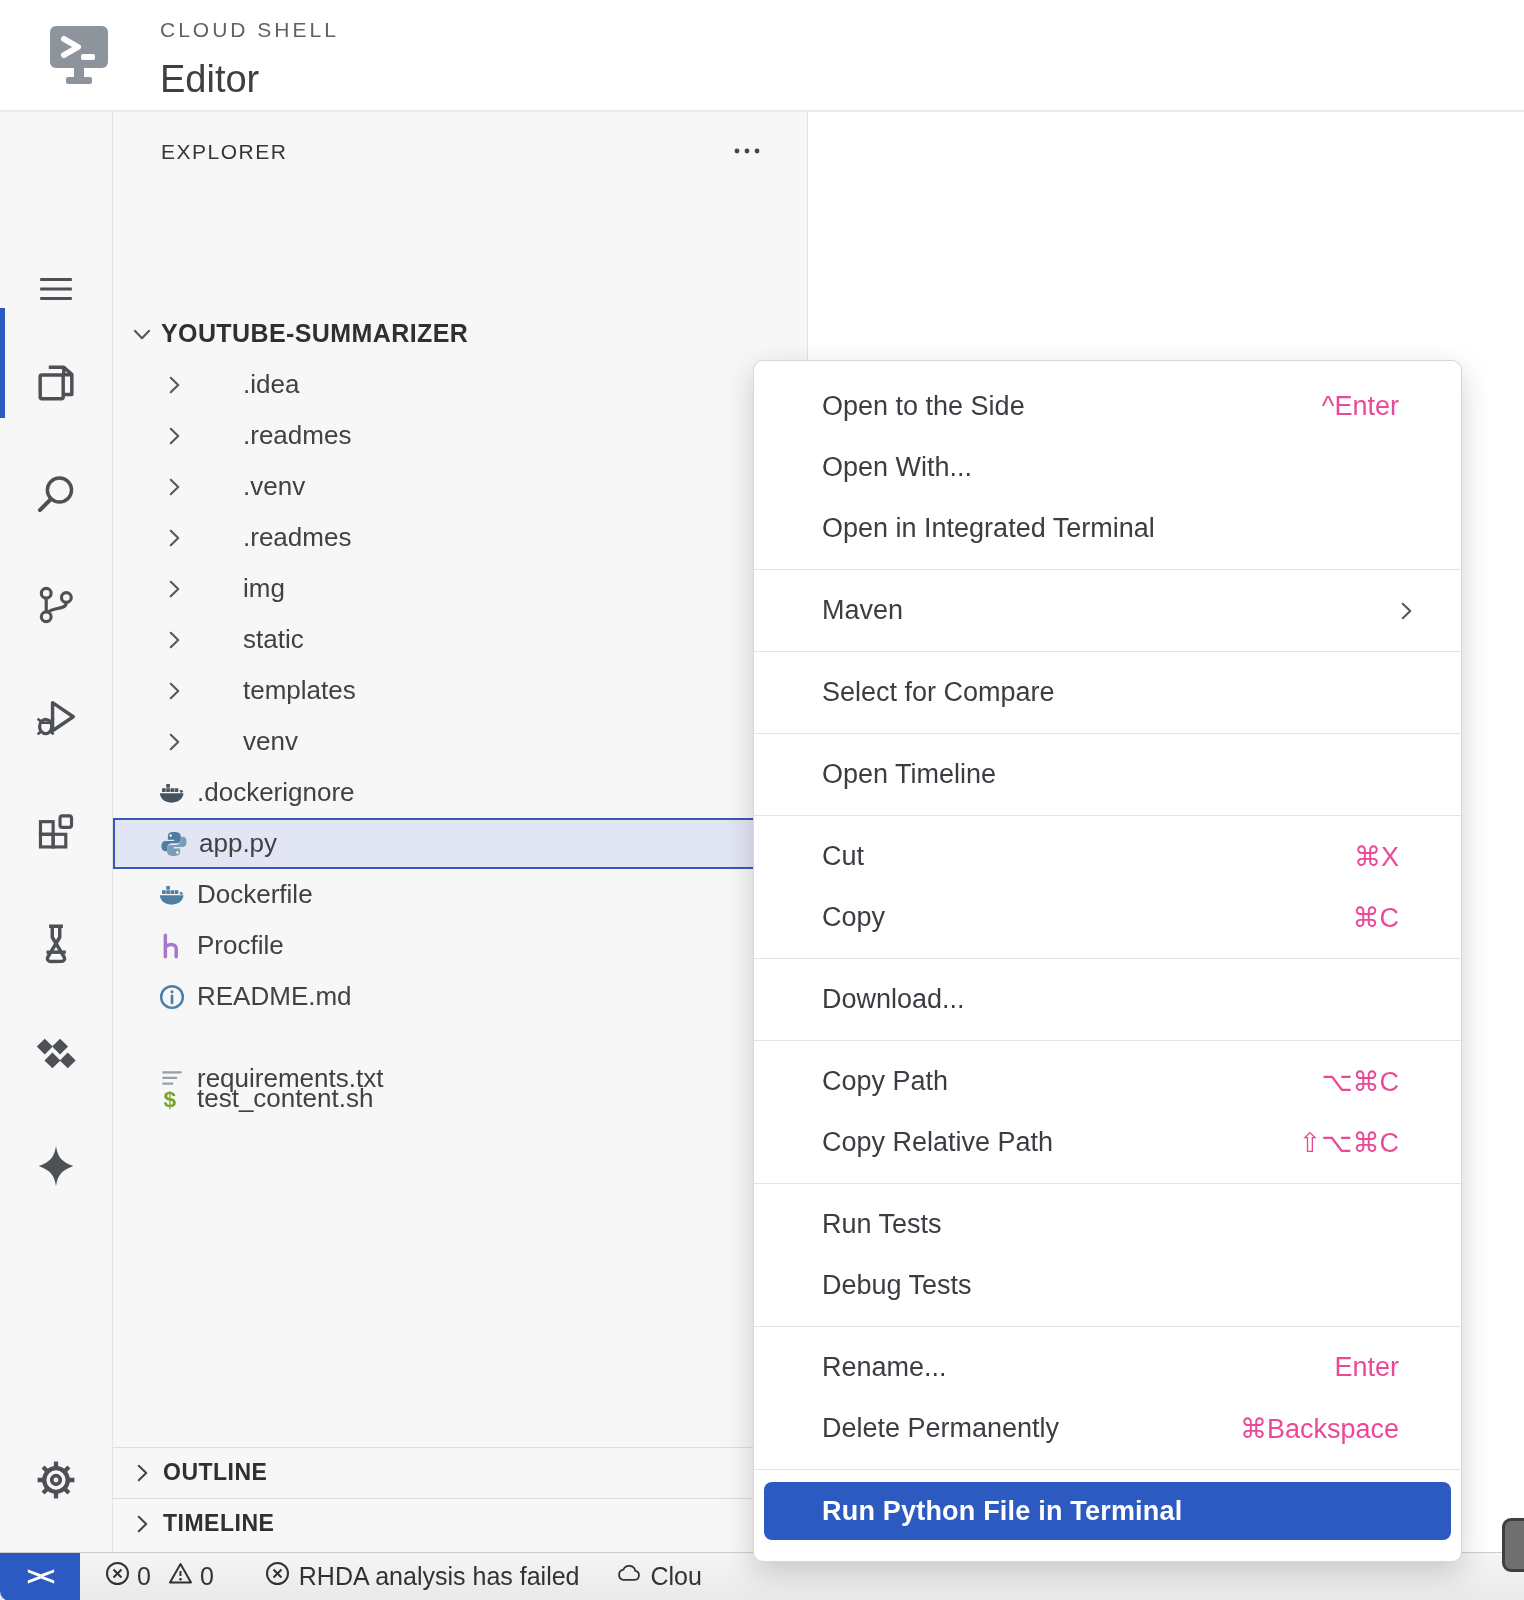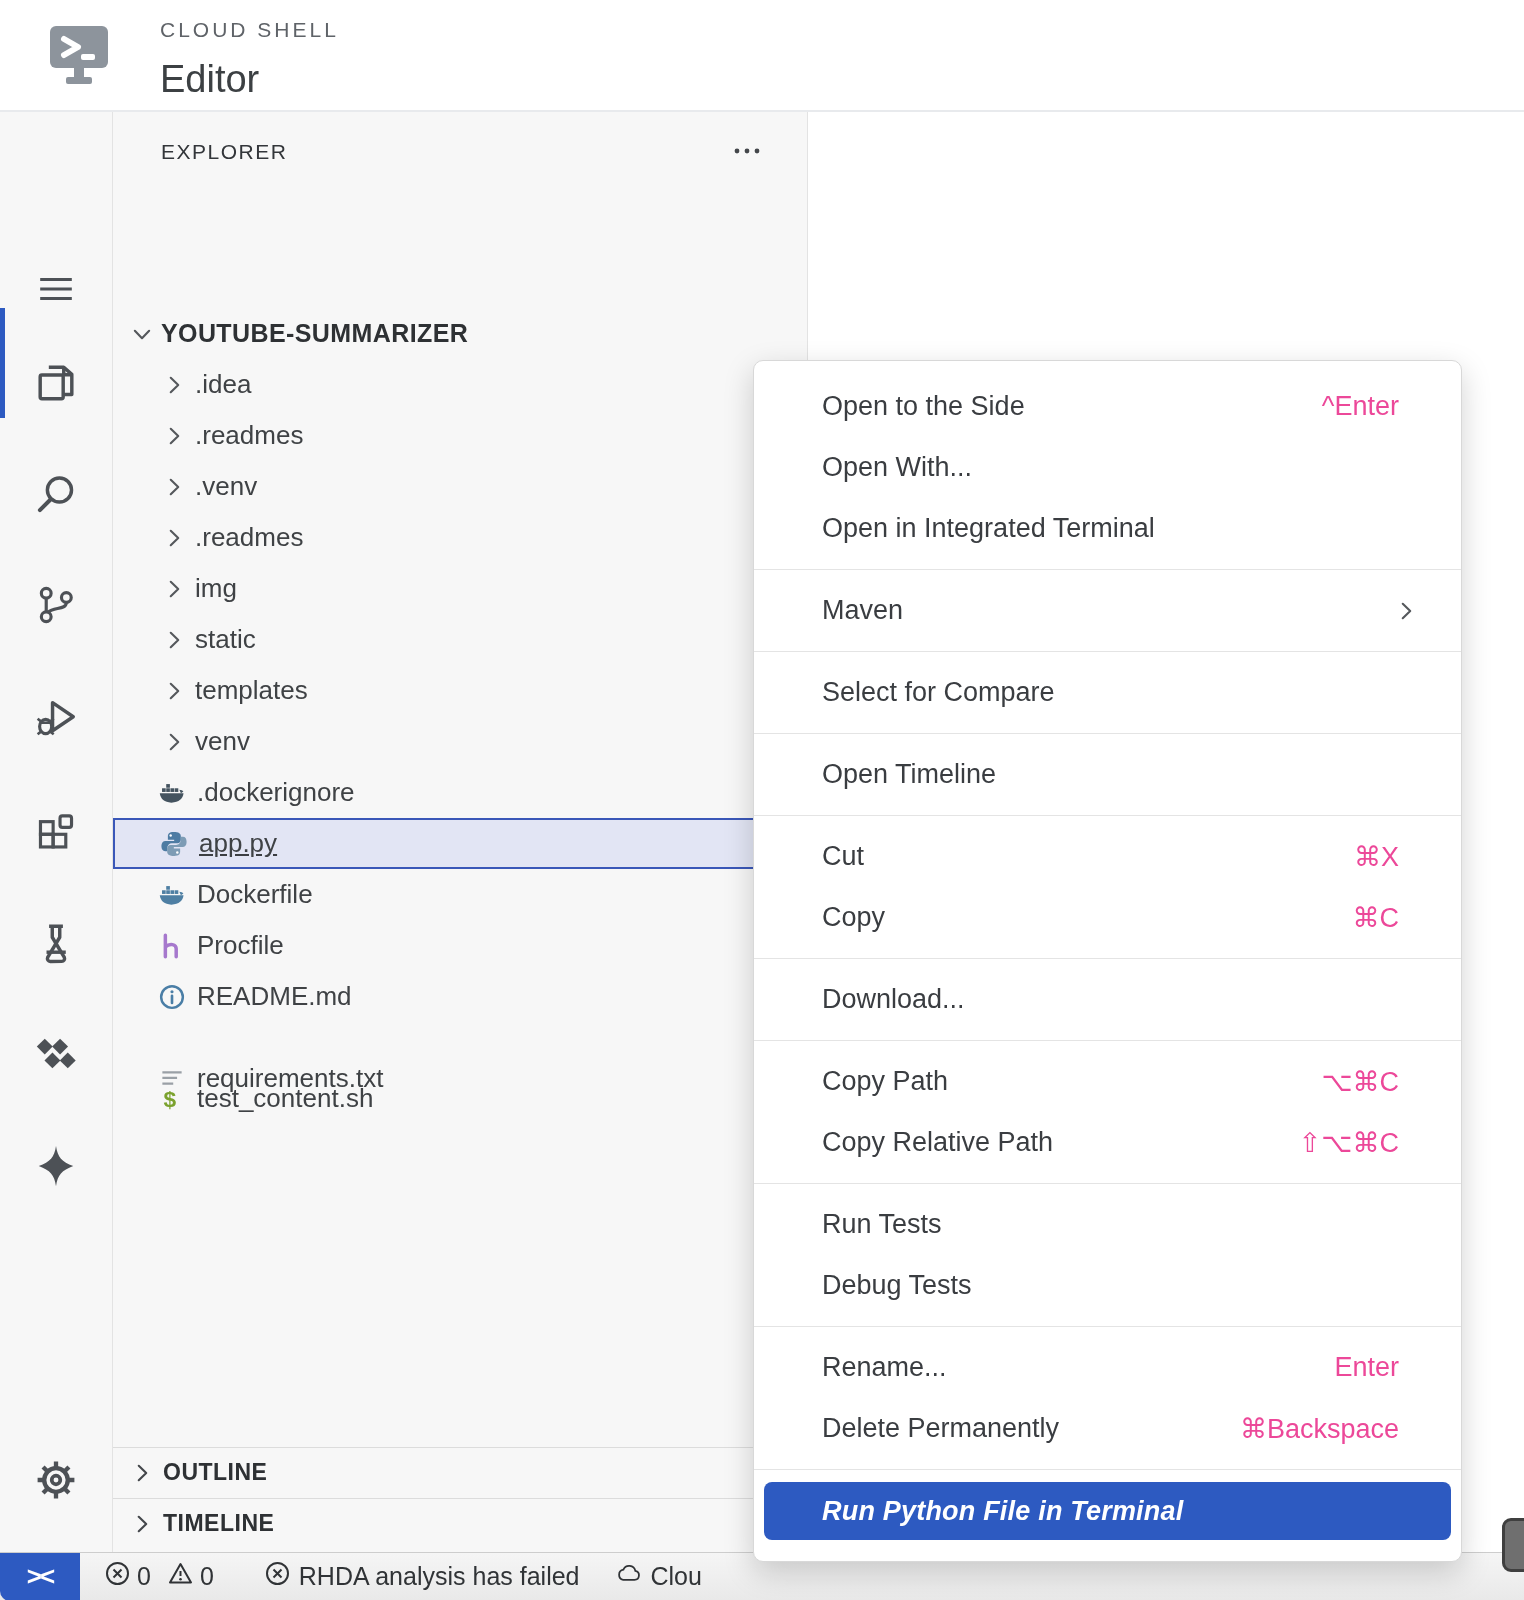--- a/index.html
+++ b/index.html
@@ -24,27 +24,27 @@
   .exp-header{position:absolute;left:0;top:0;width:100%;height:75px;}
   .exp-title{position:absolute;left:48px;top:28px;font-size:21px;letter-spacing:1.5px;color:#33363a;}
   .exp-more{position:absolute;right:38px;top:22px;width:40px;height:34px;color:#44474b;display:flex;align-items:center;}
   .exp-more svg{width:36px;height:36px;}
   .tree-row{position:absolute;left:0;width:100%;height:51px;display:flex;align-items:center;box-sizing:border-box;}
   .tree-row .twisty{width:26px;height:26px;color:#55585c;flex:0 0 auto;display:flex;align-items:center;}
   .tree-row .twisty svg{width:26px;height:26px;}
   .tree-label{font-size:26px;color:#3f4245;white-space:nowrap;}
   .row-root{padding-left:16px;}
   .row-root .tree-label{font-weight:700;font-size:25px;color:#2e3134;margin-left:6px;letter-spacing:.4px;}
-  .row-folder{padding-left:48px;}
+  .row-folder{padding-left:48px;gap:48px;}
   .row-folder .tree-label{margin-left:8px;}
   .row-file{padding-left:44px;}
   .file-ico{width:30px;height:30px;display:flex;align-items:center;justify-content:center;flex:0 0 auto;}
   .file-ico svg{width:28px;height:28px;}
   .row-file .tree-label{margin-left:10px;}
-  .row-selected{background:#e2e5f4;border:2px solid #3a57b8;text-decoration:underline;}
+  .row-selected{background:#e2e5f4;border:2px solid #3a57b8;}
   .exp-section{position:absolute;left:0;width:100%;height:50px;border-top:1px solid #dcdcdc;display:flex;align-items:center;padding-left:16px;box-sizing:border-box;}
   .exp-section .twisty{width:26px;height:26px;color:#44474b;}
   .exp-section .sec-label{font-size:23px;font-weight:700;color:#2e3134;margin-left:8px;letter-spacing:.5px;}
   
   .editor-area{position:absolute;left:809px;top:112px;width:715px;height:1440px;background:#ffffff;}
   
   .status-bar{position:absolute;left:0;top:1552px;width:1524px;height:48px;background:linear-gradient(#f5f5f5,#e9e9e9);border-top:1px solid #cdcdcd;box-sizing:border-box;display:flex;align-items:center;z-index:5;}
   .remote-block{width:80px;height:48px;background:#2d5ac1;color:#fff;display:flex;align-items:center;justify-content:center;font-size:26px;font-weight:700;letter-spacing:-2px;flex:0 0 auto;border-radius:0 0 0 10px;}
   .sb-group{display:flex;align-items:center;color:#303336;font-size:25px;gap:8px;}
   .sb-group svg{width:27px;height:27px;color:#303336;}
@@ -54,21 +54,21 @@
   .g-cloud{margin-left:36px;}
   
   .context-menu{position:absolute;left:753px;top:360px;width:709px;background:#ffffff;border:1px solid #d8d8d8;border-radius:10px;box-shadow:0 10px 30px rgba(0,0,0,.18);padding:5px 0;z-index:10;box-sizing:border-box;}
   .menu-group{padding:10px 0;border-bottom:1px solid #e4e4e4;}
   .menu-group:last-child{border-bottom:none;}
   .menu-item{height:61px;display:flex;align-items:center;padding:0 62px 0 68px;font-size:27px;color:#3a3d41;}
   .menu-item .mi-label{flex:1 1 auto;white-space:nowrap;}
   .menu-item .mi-shortcut{flex:0 0 auto;white-space:nowrap;color:#ec4899;}
   .menu-item .mi-sub{flex:0 0 auto;width:26px;height:26px;color:#55585c;margin-right:-20px;}
   .menu-item .mi-sub svg{width:26px;height:26px;}
-  .menu-item-highlight{margin:2px 10px 6px 10px;height:58px;background:#2d5ac1;border-radius:8px;color:#ffffff;padding:0 52px 0 58px;font-weight:700;letter-spacing:.2px;font-style:italic;}
+  .menu-item-highlight{margin:2px 10px 6px 10px;height:58px;background:#2d5ac1;border-radius:8px;color:#ffffff;padding:0 52px 0 58px;font-weight:700;letter-spacing:.2px;}
   
   .scroll-thumb{position:absolute;left:1502px;top:1518px;width:36px;height:48px;background:#6f6f6f;border:3px solid #3f3f3f;border-radius:9px;z-index:12;}
 </style>
 </head>
 <body>
 
 <div class="app-header">
   <span class="logo">
     <svg viewBox="0 0 70 70">
       <rect x="6" y="6" width="58" height="42" rx="6" fill="#8d949c"></rect>

